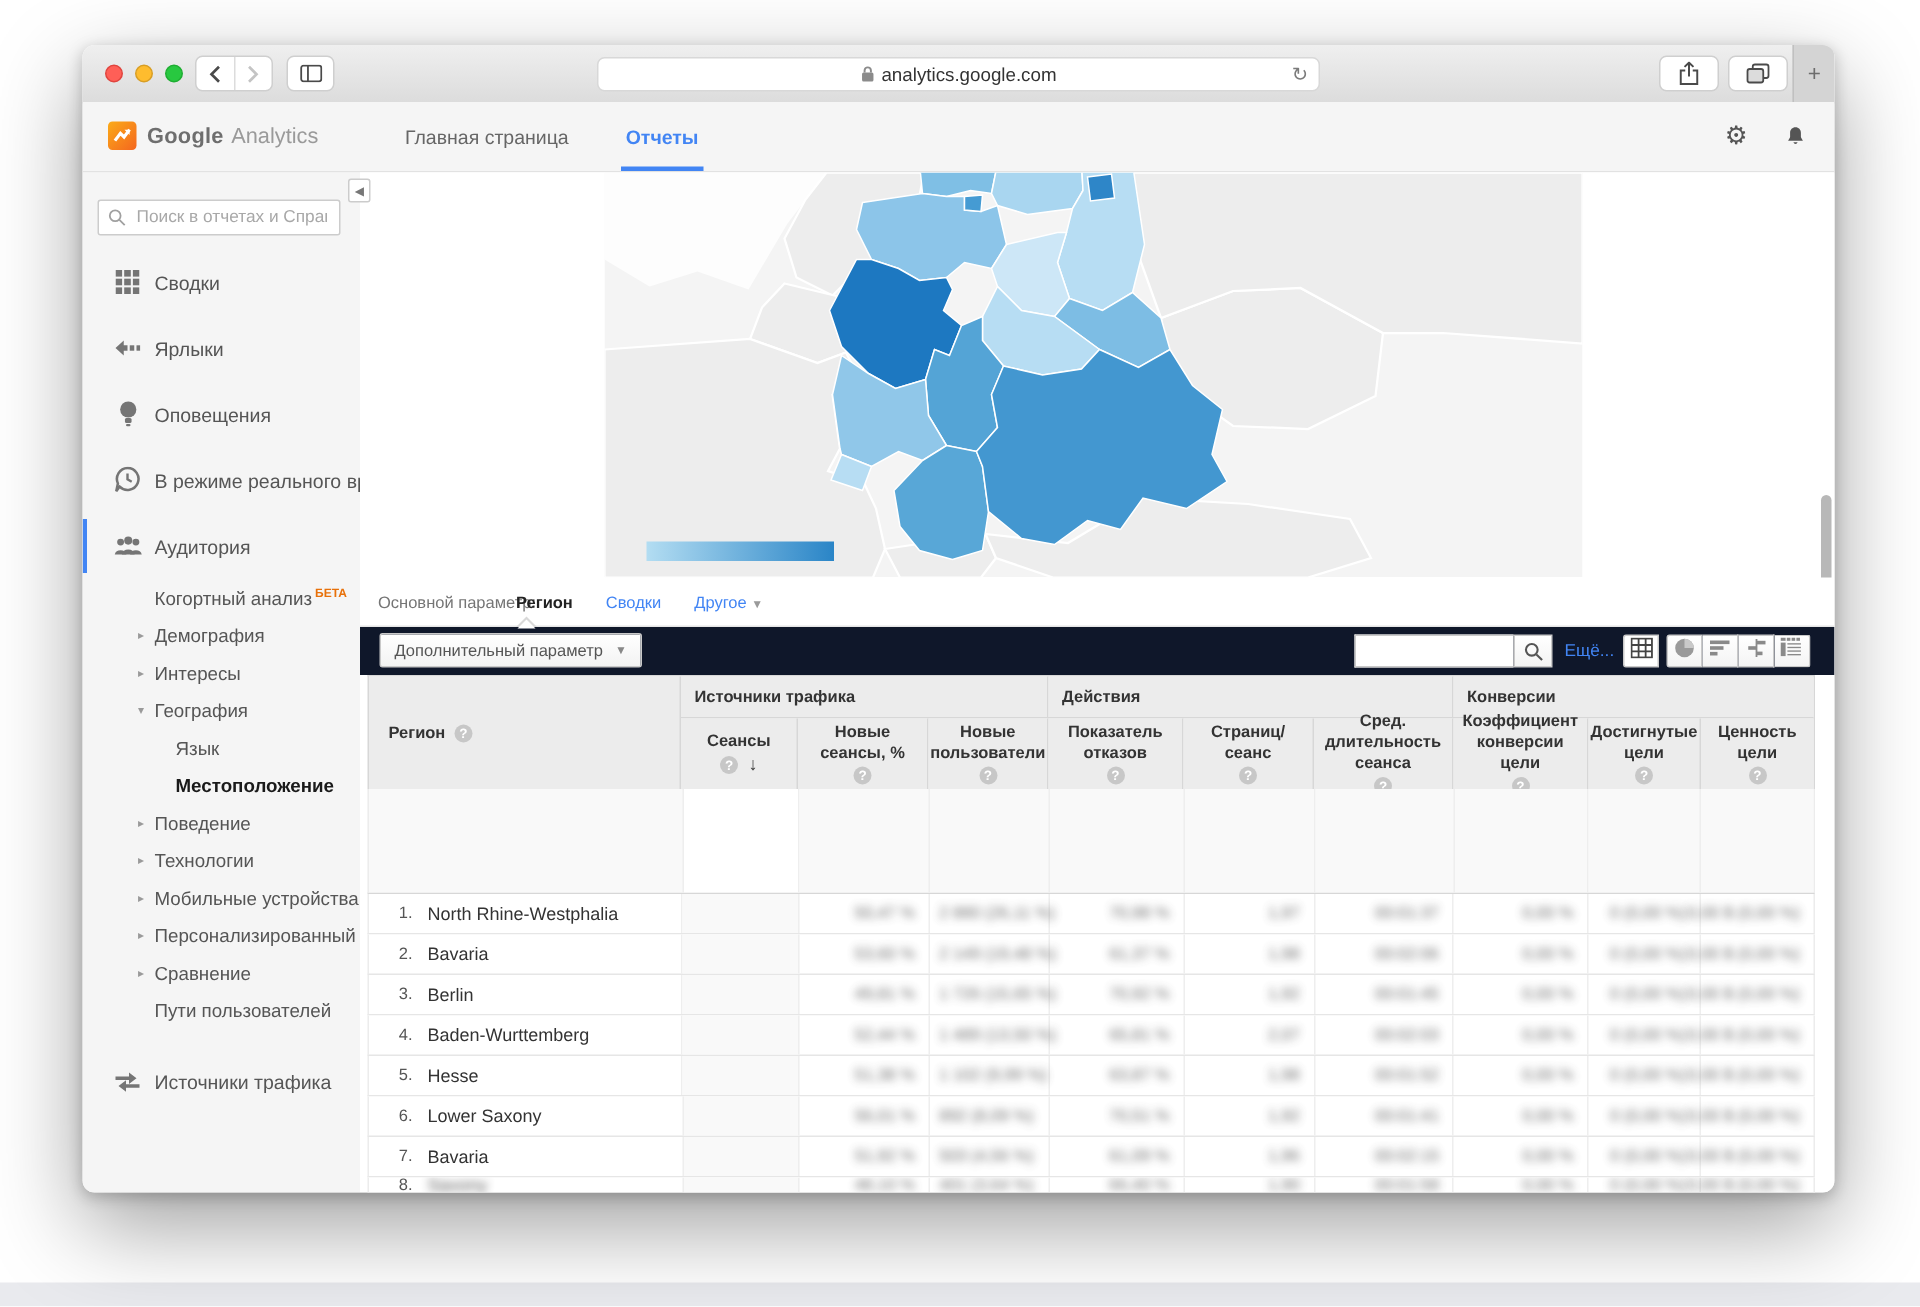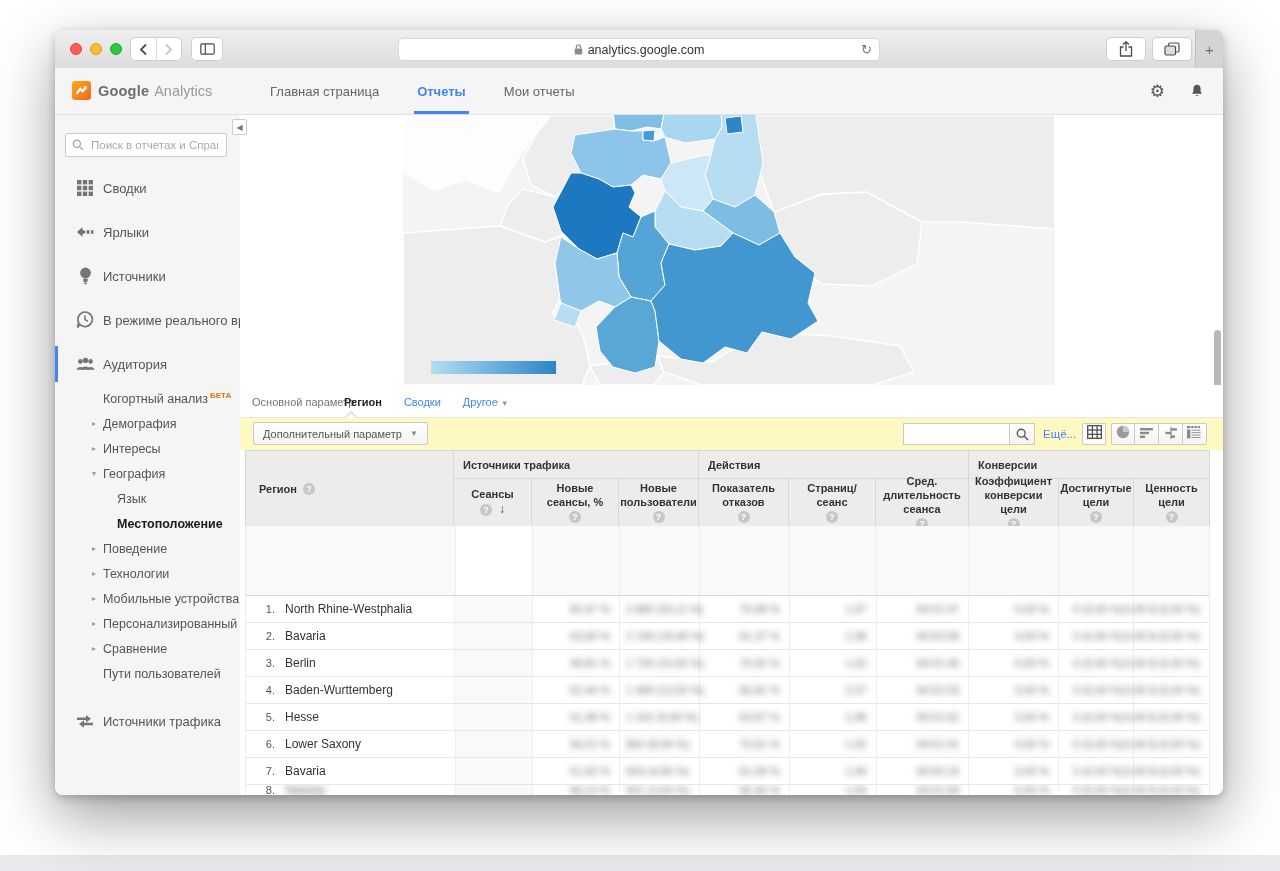--- a/index.html
+++ b/index.html
@@ -85,21 +85,21 @@
   .param-row .plabel{position:absolute;left:12px;top:11px;color:#757575;}
   .param-row .opts{position:absolute;left:104px;top:11px;display:flex;gap:22px;}
   .param-row .opt{color:#4285f4;cursor:pointer;}
   .param-row .opt.selected{color:#222;font-weight:bold;cursor:default;}
   .param-row .opt .dd{font-size:8px;color:#9a9a9a;margin-left:3px;}
   .notch{position:absolute;left:104px;top:-7px;width:0;height:0;z-index:3;
     border-left:7px solid transparent;border-right:7px solid transparent;border-bottom:7px solid #d9d9d9;}
   .notch::after{content:"";position:absolute;left:-6px;top:1.5px;width:0;height:0;
     border-left:6px solid transparent;border-right:6px solid transparent;border-bottom:6px solid #fff;}
 
-  .toolbar-row{position:absolute;left:0;top:303px;width:100%;height:32px;background:#fef9c3;}
+  .toolbar-row{position:absolute;left:0;top:303px;width:100%;height:32px;background:#0f172a;}
   .sec-btn{position:absolute;left:13px;top:4px;height:23px;padding:0 9px;background:linear-gradient(#fff,#f3f3f3);
     border:1px solid #c9c9c9;border-radius:2px;display:flex;align-items:center;gap:8px;
     font-size:11px;color:#555;box-sizing:border-box;cursor:pointer;}
   .sec-btn .dd{font-size:8px;color:#888;}
   .tb-search{position:absolute;left:663px;top:5px;height:22px;display:flex;box-sizing:border-box;}
   .tb-search input{width:106px;height:22px;border:1px solid #c9c9c9;border-right:0;outline:0;
     font-size:11px;padding:0 5px;box-sizing:border-box;font-family:"Liberation Sans",sans-serif;}
   .tb-search .mag{width:26px;height:22px;border:1px solid #c9c9c9;background:linear-gradient(#fff,#f3f3f3);
     display:flex;align-items:center;justify-content:center;box-sizing:border-box;cursor:pointer;}
   .more-link{position:absolute;left:803px;top:10px;font-size:11.5px;color:#4285f4;cursor:pointer;}
@@ -210,21 +210,20 @@
               <polyline points="2,12 6.5,6 9.5,9 14,3" fill="none" stroke="#fff" stroke-width="2.6"></polyline>
               <polygon points="14,3 14,7.4 9.8,3" fill="#fff"></polygon>
             </svg>
         </span>
         <span class="w1">Google</span>
         <span class="w2">Analytics</span>
       </div>
       <div class="ga-nav" id="ga-nav">
           <div class="tab">Главная страница</div>
           <div class="tab active">Отчеты</div>
-          <div class="tab">Мои отчеты</div>
         </div>
       <div class="ga-hdr-icons">
         <span style="font-size:17px;color:#555">⚙</span>
         <svg class="icon-svg" width="16" height="17" viewBox="0 0 24 25">
             <path d="M12 2.5c-3.2 0-5.4 2.4-5.4 5.5v4.6L4.6 16h14.8l-2-3.4V8c0-3.1-2.2-5.5-5.4-5.5z" fill="#555"></path>
             <path d="M9.9 17.6a2.2 2.2 0 0 0 4.2 0z" fill="#555"></path>
           </svg>
       </div>
     </div>
 
@@ -268,21 +267,21 @@
               <span class="lbl">Ярлыки</span>
             </div>
             <div class="sb-item">
               <span class="ic">
                 <svg width="13" height="18" viewBox="0 0 13 18">
                   <circle cx="6.5" cy="6" r="5.4" fill="#757575"></circle>
                   <rect x="4.3" y="11.6" width="4.4" height="3.4" rx="1" fill="#757575"></rect>
                   <rect x="5" y="15.6" width="3" height="1.6" rx="0.8" fill="#757575"></rect>
                 </svg>
               </span>
-              <span class="lbl">Источники</span>
+              <span class="lbl">Оповещения</span>
             </div>
             <div class="sb-item">
               <span class="ic">
                 <svg width="18" height="18" viewBox="0 0 18 18">
                   <path d="M9 1 a7.3 7.3 0 1 1 -5.2 12.4 L1.5 16.5 L2.6 11.3 A7.3 7.3 0 0 1 9 1 Z" fill="none" stroke="#757575" stroke-width="1.7"></path>
                   <path d="M9 4.6 V8.6 L11.8 10.2" fill="none" stroke="#757575" stroke-width="1.6"></path>
                 </svg>
               </span>
               <span class="lbl">В режиме реального времени</span>
             </div>

